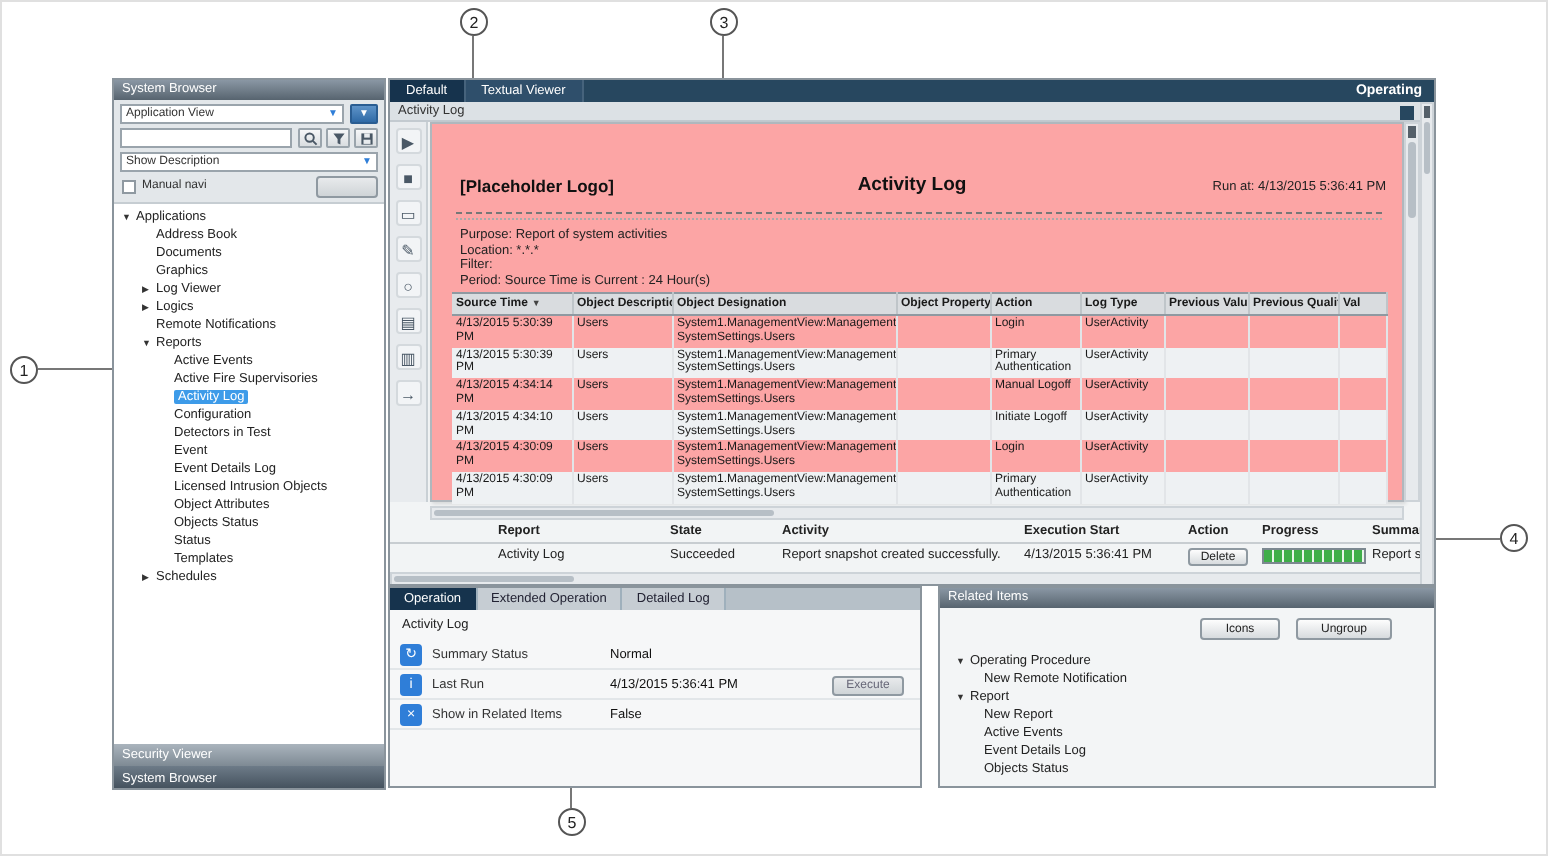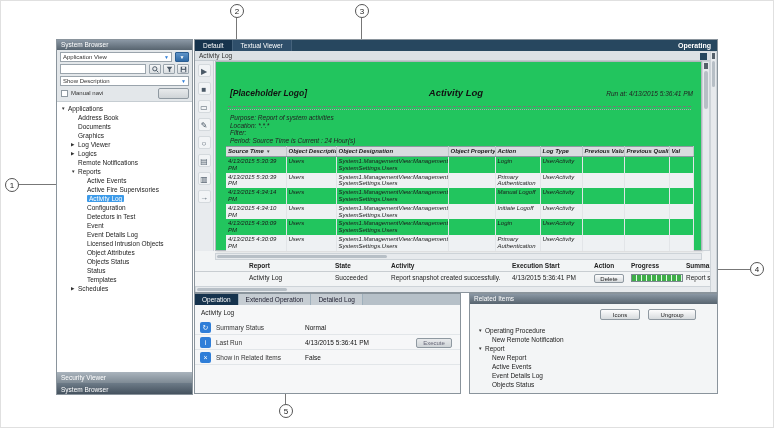--- a/index.html
+++ b/index.html
@@ -47,21 +47,21 @@
   .mode{position:absolute;right:6px;top:0;line-height:11px;color:#fff;font-weight:bold;font-size:7px;}
 
   .activitybar{background:#dce1e5;border-bottom:1px solid #c3cad0;font-size:6.5px;line-height:10px;padding:0 4px;color:#333;}
 
   
   .vtools{background:#e8ebee;border-right:1px solid #c9d0d5;display:flex;flex-direction:column;align-items:center;padding-top:3px;gap:5px;}
   .vico{width:13px;height:13px;font-size:8px;line-height:13px;text-align:center;color:#4a5866;background:#f2f4f6;
         border:1px solid #d4d9dd;border-radius:2px;}
 
   
-  .report{background:#22c55e;border:1px solid #b0b7bd;box-shadow:1px 1px 2px rgba(0,0,0,.12);font-style:italic;}
+  .report{background:#fca5a5;border:1px solid #b0b7bd;box-shadow:1px 1px 2px rgba(0,0,0,.12);}
   .rp-logo{font-weight:bold;font-size:8.5px;color:#111;}
   .rp-title{font-weight:bold;font-size:9.5px;color:#111;text-align:center;}
   .rp-run{font-size:6.5px;color:#222;}
   .dash{border-top:1px dashed #777;height:0;}
   .dots{border-top:1px dotted #aaa;height:0;}
   .rp-meta div{font-size:6.5px;line-height:7.5px;color:#222;}
   .rtable{border-collapse:collapse;table-layout:fixed;font-size:6px;width:467px;}
   .rtable th{background:#d9dcdf;border-top:1px solid #8f99a1;border-bottom:1px solid #8f99a1;border-right:1px solid #bfc5c9;
              font-weight:bold;text-align:left;padding:1px 2px;font-size:6px;line-height:7px;overflow:hidden;white-space:nowrap;}
   .rtable td{border-right:1px solid #e2e5e8;padding:1px 2px;vertical-align:top;line-height:6.8px;overflow:hidden;}

